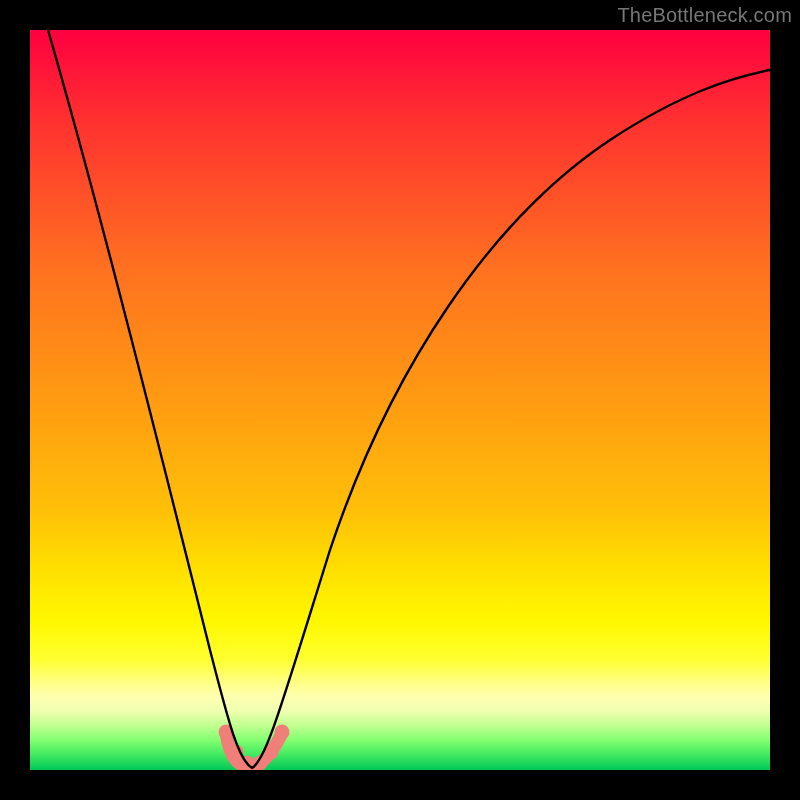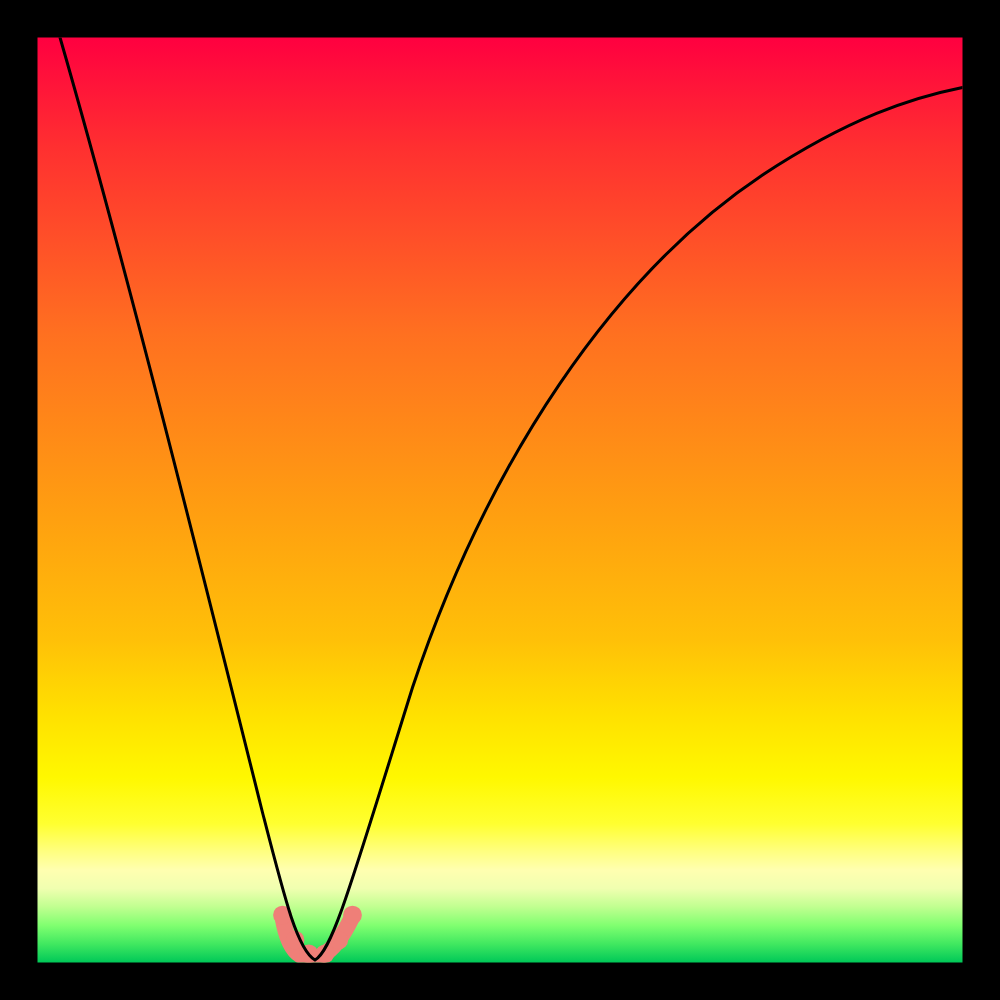--- a/index.html
+++ b/index.html
@@ -73,13 +73,14 @@
     </g>
 
     <path d="M 18 0
              C 70 180, 130 420, 180 620
              C 198 690, 208 730, 222 738
              C 236 730, 250 680, 300 520
              C 360 340, 460 190, 580 110
              C 650 64, 700 48, 740 40" fill="none" stroke="#000" stroke-width="2.4" stroke-linecap="round"></path>
   </svg>
 
+  <div class="watermark">TheBottleneck.com</div>
 </div>
 
 </body></html>

